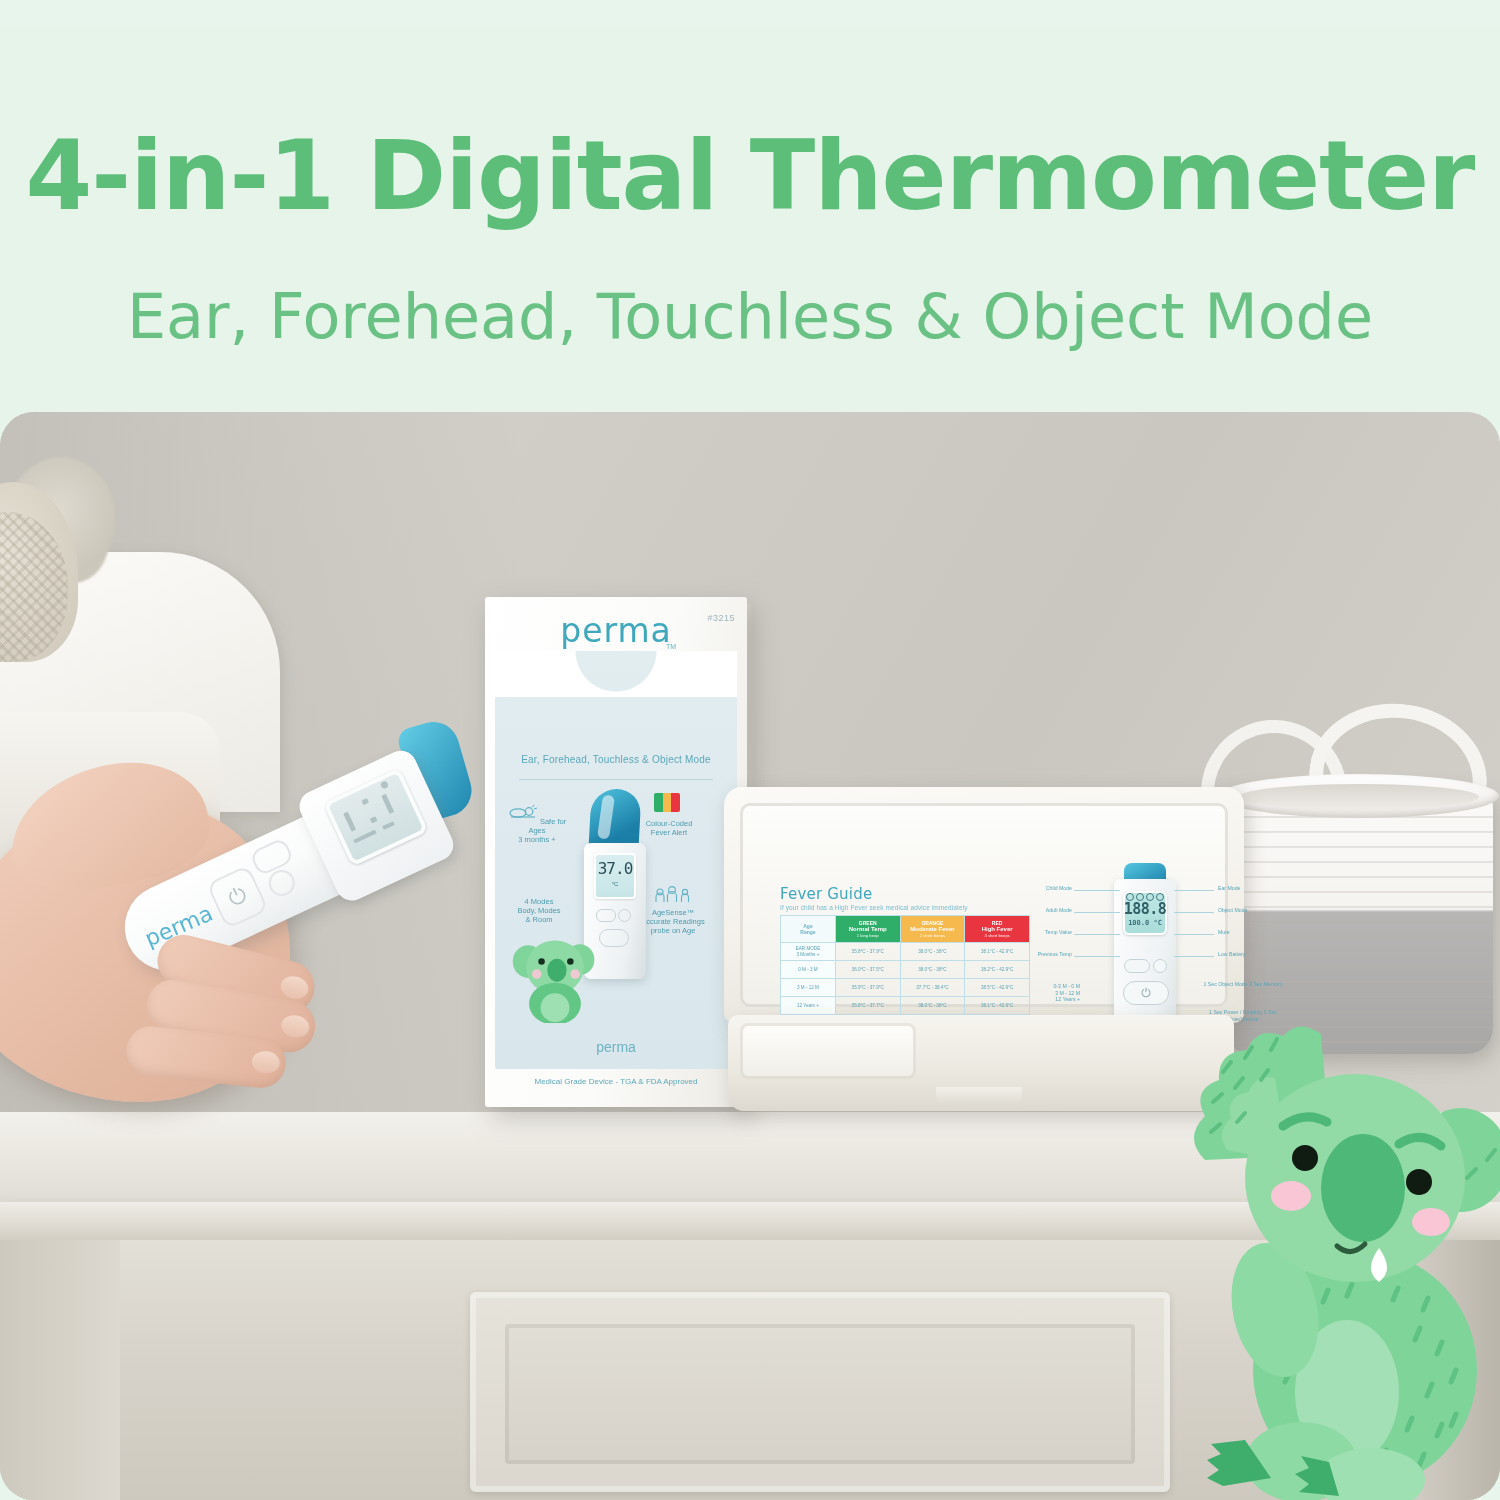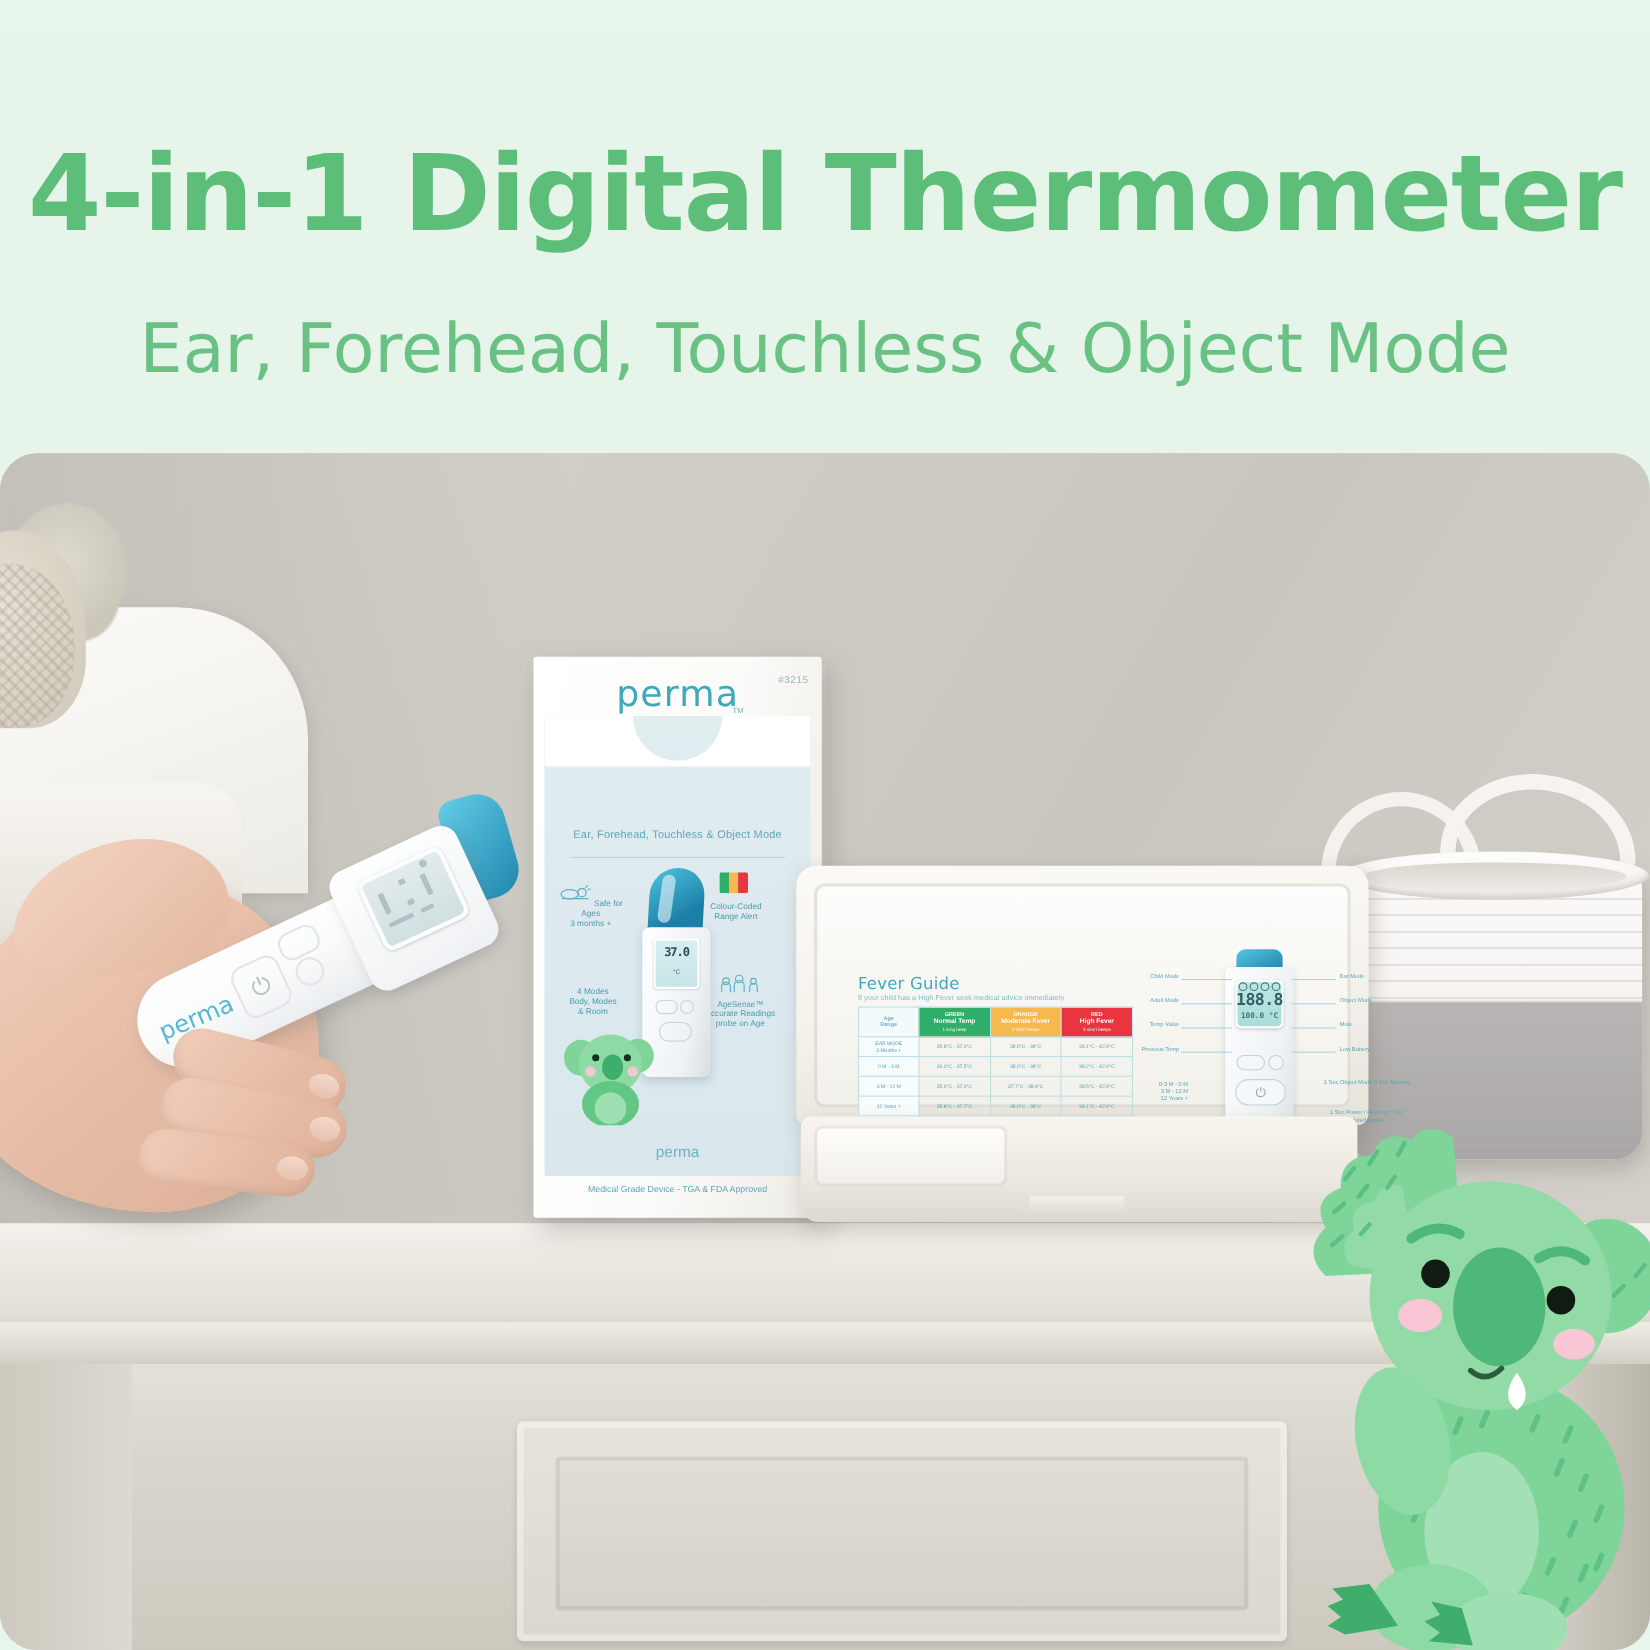--- a/index.html
+++ b/index.html
@@ -105,21 +105,21 @@
     background:linear-gradient(150deg,#4fc2dd,#1b7fa8 70%);
     border-radius:26px 26px 6px 6px;transform:skewX(-3deg);}
   .bd-cap-glow{position:absolute;left:18px;top:6px;width:12px;height:44px;background:rgba(255,255,255,.55);border-radius:8px;transform:rotate(8deg);}
   .bd-body{position:absolute;left:2px;top:54px;width:62px;height:136px;
     background:linear-gradient(100deg,#ffffff,#edf1f3 70%,#d8dee1);border-radius:7px;
     box-shadow:0 3px 8px rgba(90,110,120,.25);}
   .bd-lcd{position:absolute;left:12px;top:64px;width:42px;height:46px;
     background:linear-gradient(180deg,#d9eef0,#c6e5e7);border-radius:4px;
     box-shadow:inset 0 0 0 2px #ffffff,0 1px 2px rgba(0,0,0,.12);}
   .bd-temp{position:absolute;left:12px;top:70px;width:42px;text-align:center;
-    font-family:"DejaVu Sans Mono",monospace;font-size:11px;font-weight:700;color:#2a4e57;letter-spacing:-1px;}
+    font-family:"DejaVu Sans Mono",monospace;font-size:16px;font-weight:400;color:#2a4e57;letter-spacing:-1px;}
   .bd-unit{position:absolute;left:12px;top:92px;width:42px;text-align:center;font-size:6px;color:#3d7582;}
   .bd-btn1{position:absolute;left:14px;top:120px;width:18px;height:11px;border:1.5px solid #c9d4d8;border-radius:6px;}
   .bd-btn2{position:absolute;left:36px;top:120px;width:11px;height:11px;border:1.5px solid #c9d4d8;border-radius:50%;}
   .bd-btn3{position:absolute;left:17px;top:140px;width:28px;height:16px;border:1.5px solid #c9d4d8;border-radius:9px;}
 
   .flag{position:absolute;left:169px;top:196px;width:26px;height:19px;border-radius:2px;overflow:hidden;display:flex;}
   .flag i{display:block;height:100%;flex:1;}
 
   .koala-box{position:absolute;left:22px;top:330px;width:96px;height:96px;}
   .box-foot{position:absolute;left:0;top:480px;width:262px;text-align:center;font-size:8px;color:#5ba7b8;}
@@ -309,21 +309,21 @@
         <span>3 months +</span>
       </div>
 
       <div class="flag">
         <i style="background:#2fae6a"></i>
           <i style="background:#f6b94e"></i>
           <i style="background:#e8353f"></i>
       </div>
       <div class="feat" style="left:146px;top:222px;">
         <span>Colour-Coded</span><br>
-        <span>Range Alert</span>
+        <span>Fever Alert</span>
       </div>
 
       <div class="feat" style="left:150px;top:288px;">
         <svg class="feat-ico" width="40" height="18" viewBox="0 0 40 18">
           <circle cx="7" cy="7" r="3" fill="none" stroke="#62b2c4" stroke-width="1.1"></circle>
           <path d="M3 17 v-5 a4 4 0 0 1 8 0 v5" fill="none" stroke="#62b2c4" stroke-width="1.1"></path>
           <circle cx="19" cy="5" r="3.4" fill="none" stroke="#62b2c4" stroke-width="1.1"></circle>
           <path d="M14.5 17 v-6 a4.5 4.5 0 0 1 9 0 v6" fill="none" stroke="#62b2c4" stroke-width="1.1"></path>
           <circle cx="32" cy="7" r="2.6" fill="none" stroke="#62b2c4" stroke-width="1.1"></circle>
           <path d="M28.5 17 v-4.5 a3.5 3.5 0 0 1 7 0 v4.5" fill="none" stroke="#62b2c4" stroke-width="1.1"></path>

